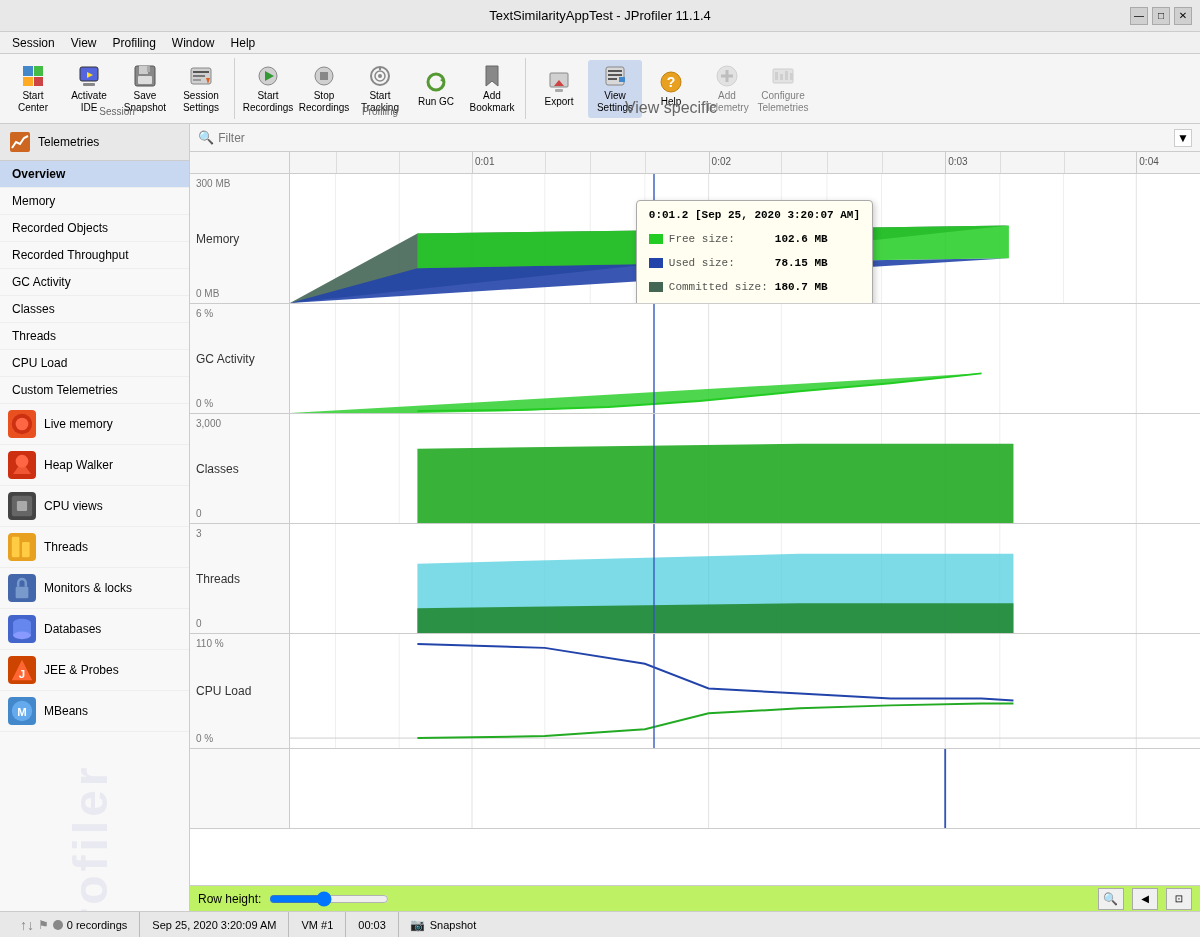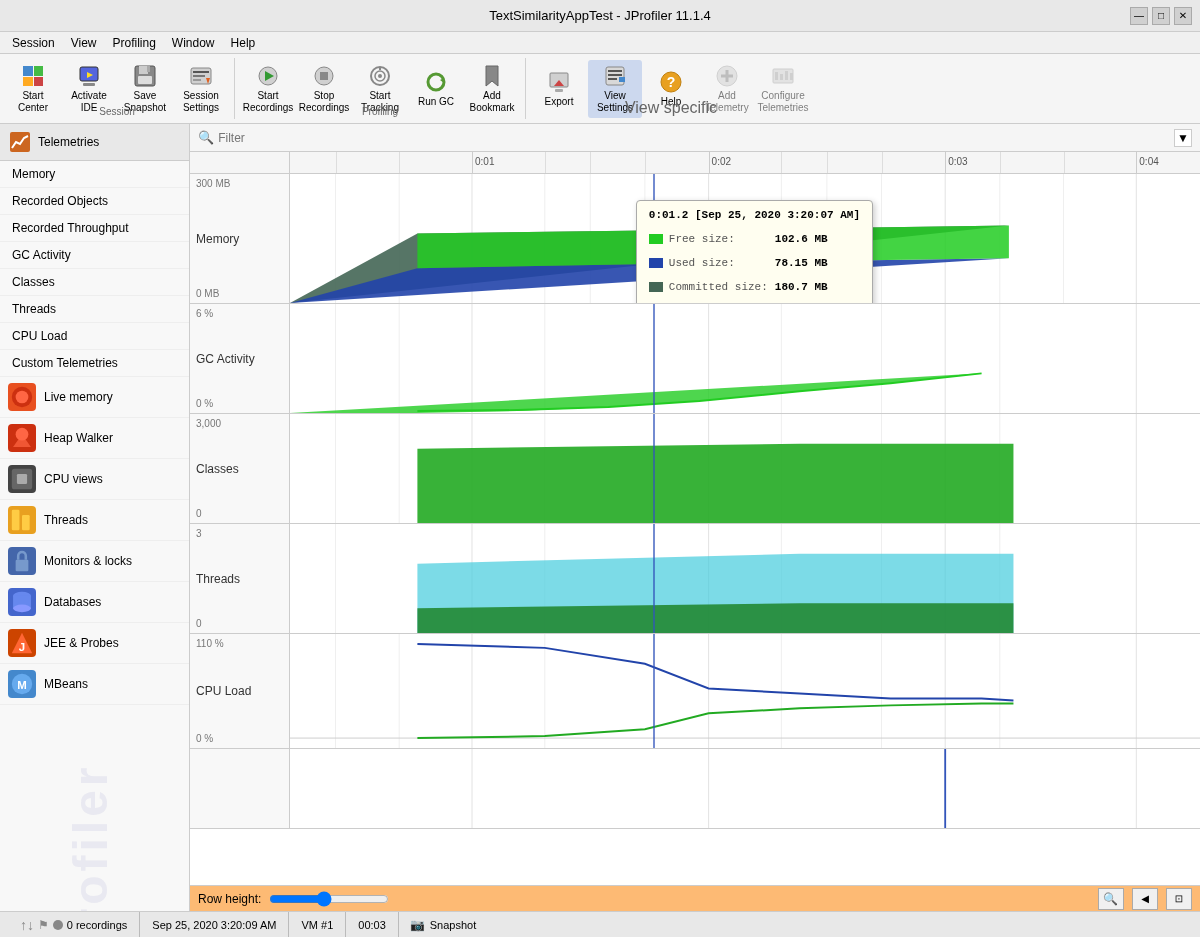--- a/index.html
+++ b/index.html
@@ -261,21 +261,21 @@
     }
     .tooltip-title { font-weight: bold; margin-bottom: 6px; }
     .tooltip-row { display: flex; align-items: center; gap: 6px; margin: 12px 0; }
     .tooltip-color { width: 14px; height: 10px; display: inline-block; }
     .tooltip-label { color: #555; min-width: 100px; }
     .tooltip-value { font-weight: bold; }
 
     
     #row-height-bar {
       height: 26px;
-      background: #fdba74;
+      background: #bef264;
       border-top: 1px solid #ccc;
       display: flex;
       align-items: center;
       padding: 6px 8px;
       gap: 8px;
       flex-shrink: 0;
     }
     #row-height-slider {
       width: 120px;
       cursor: pointer;
@@ -493,20 +493,21 @@
     <div class="sidebar-section-header">
       <div class="sidebar-icon">
         <svg width="24" height="24" viewBox="0 0 24 24">
           <rect x="2" y="2" width="20" height="20" rx="2" fill="#cc6620"></rect>
           <polyline points="4,18 8,12 12,14 16,8 20,6" fill="none" stroke="white" stroke-width="2"></polyline>
         </svg>
       </div>
       <span>Telemetries</span>
     </div>
 
+    <div class="sidebar-nav-item active">Overview</div>
     <div class="sidebar-nav-item">Memory</div>
     <div class="sidebar-nav-item">Recorded Objects</div>
     <div class="sidebar-nav-item">Recorded Throughput</div>
     <div class="sidebar-nav-item">GC Activity</div>
     <div class="sidebar-nav-item">Classes</div>
     <div class="sidebar-nav-item">Threads</div>
     <div class="sidebar-nav-item">CPU Load</div>
     <div class="sidebar-nav-item">Custom Telemetries</div>
 
     <div class="sidebar-category">

